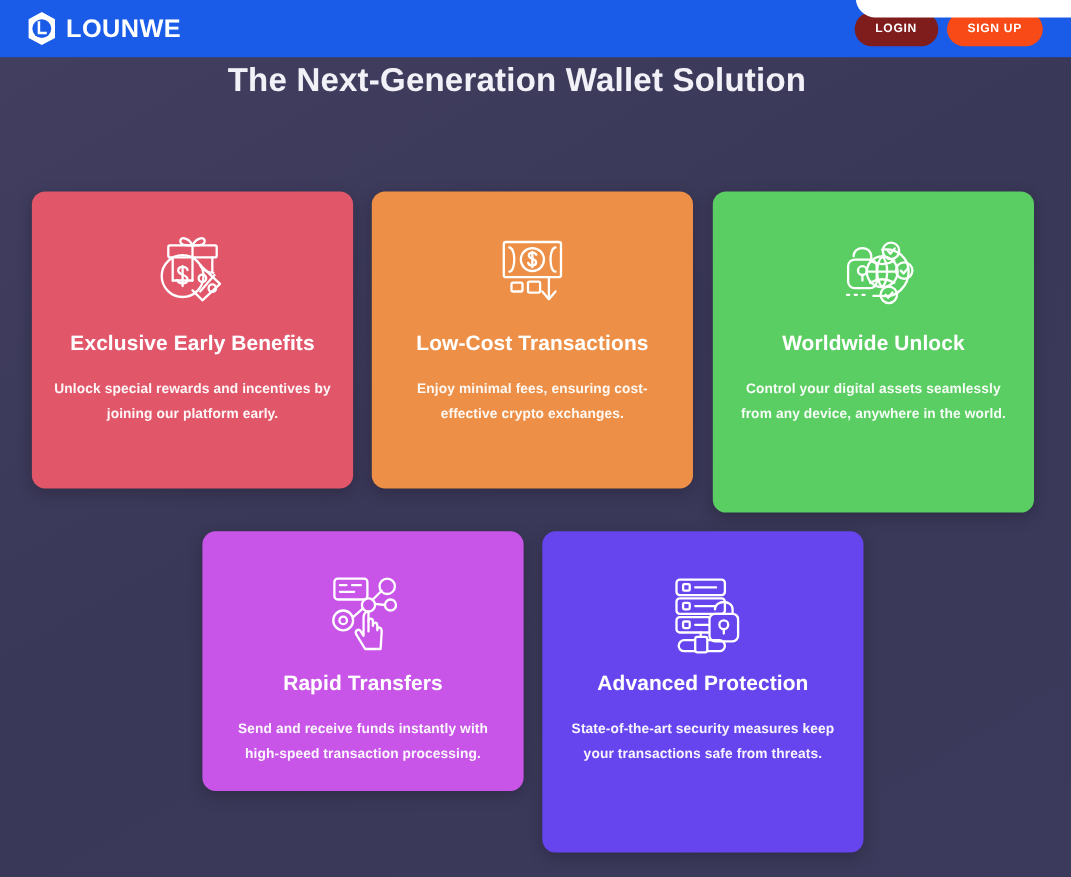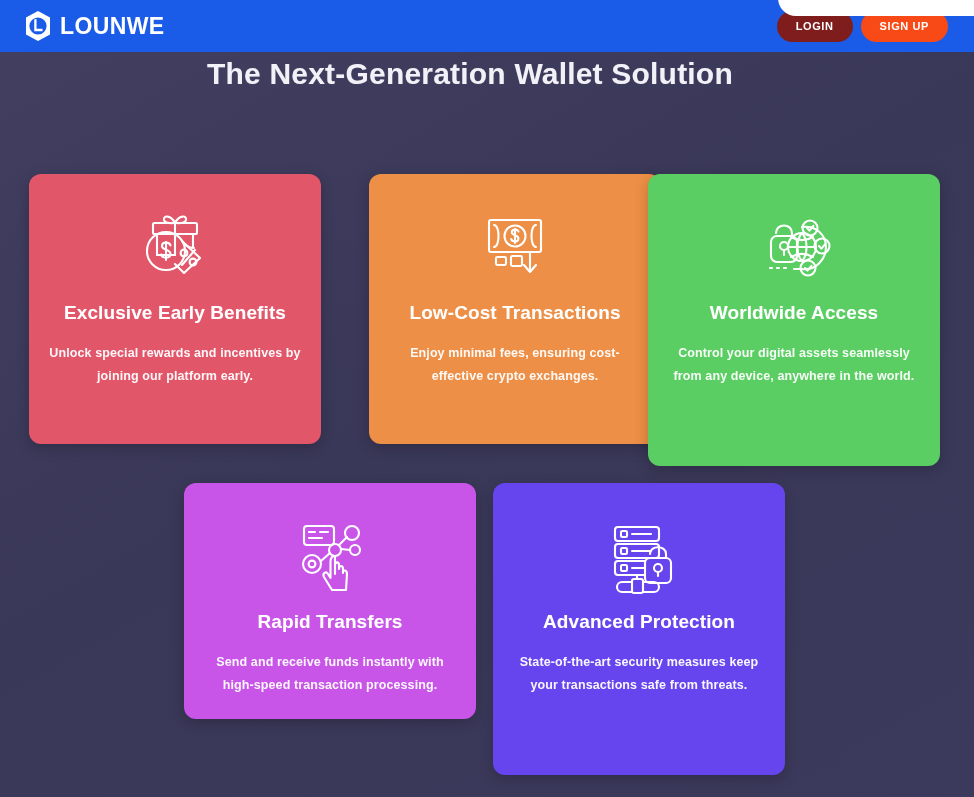--- a/index.html
+++ b/index.html
@@ -150,21 +150,21 @@
   .card-desc {
     font-size: 12.5px;
     line-height: 1.85;
     font-weight: bold;
     letter-spacing: 0.1px;
     color: rgba(255,255,255,0.95);
   }
 
   
   #card-0 { left: 29px;  top: 122px; width: 292px; height: 270px; }
-  #card-1 { left: 338px; top: 122px; width: 292px; height: 270px; margin-left: 31px; }
+  #card-1 { left: 338px; top: 122px; width: 292px; height: 270px; }
   #card-2 { left: 648px; top: 122px; width: 292px; height: 292px; }
   #card-3 { left: 184px; top: 431px; width: 292px; height: 236px; }
   #card-4 { left: 493px; top: 431px; width: 292px; height: 292px; }
 </style>
 </head>
 <body>
 
 <div id="topbar">
 
   <div id="brand">
@@ -246,21 +246,21 @@
           <path d="M61 25 L63.4 27.6 L67.4 22.8"></path>
           <circle cx="76" cy="43" r="7.5"></circle>
           <path d="M73 43 L75.4 45.6 L79.4 40.8"></path>
           <circle cx="62" cy="65" r="7.5"></circle>
           <path d="M59 65 L61.4 67.6 L65.4 62.8"></path>
           <path d="M56 24 C70 22 80 32 80 44 C80 56 70 68 56 66"></path>
           <path d="M24 65 L40 65" stroke-dasharray="2 5"></path>
           <path d="M48 66 L54 66"></path>
         </svg>
       </div>
-      <div class="card-title">Worldwide Access</div>
+      <div class="card-title">Worldwide Unlock</div>
       <div class="card-desc">Control your digital assets seamlessly from any device, anywhere in the world.</div>
     </div>
 
     <div class="card" id="card-3" style="background:#c855e8">
       <div class="card-icon">
         <svg width="96" height="86" viewBox="0 0 96 86" fill="none" stroke="#ffffff" stroke-width="2.1" stroke-linecap="round" stroke-linejoin="round">
           <rect x="22" y="14" width="30" height="19" rx="3"></rect>
           <path d="M27 20 L33 20 M27 26 L40 26 M38 20 L46 20"></path>
           <circle cx="70" cy="21" r="7"></circle>
           <circle cx="73" cy="38" r="5"></circle>

